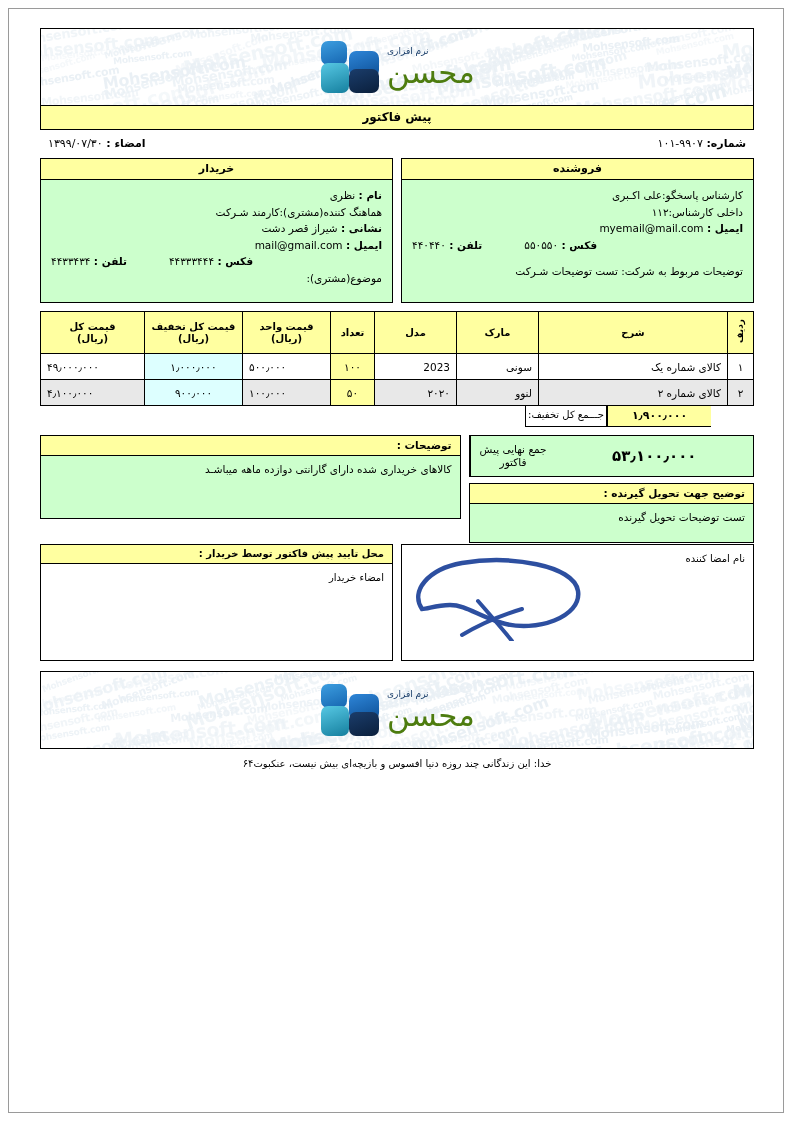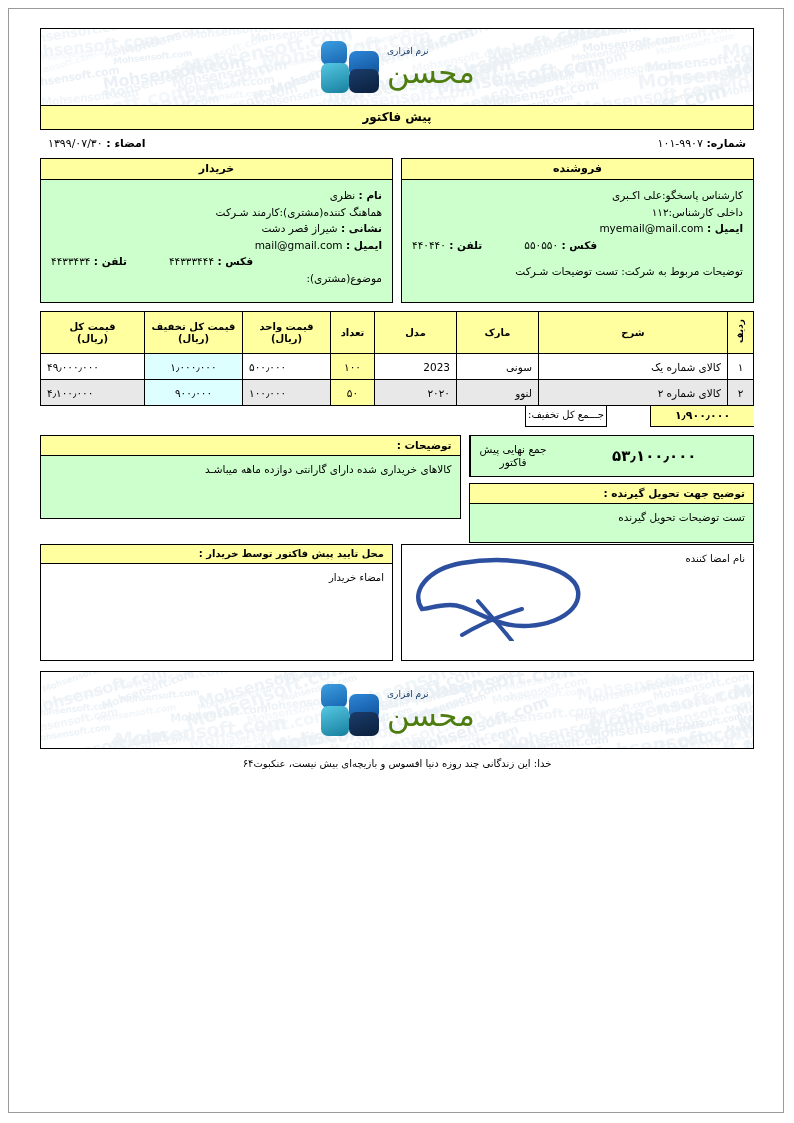--- a/index.html
+++ b/index.html
@@ -214,21 +214,21 @@
   td.t-disc  { text-align: center; background: #ddffff; }
   td.t-total { text-align: left; }
   tr.row-alt td { background: #e8e8e8; }
   tr.row-alt td.t-qty  { background: #ffffa0; }
   tr.row-alt td.t-disc { background: #ddffff; }
 
   
   .disc-strip {
     display: flex;
     flex-direction: row-reverse;
-    justify-content: space-between;
+    justify-content: center;
     margin-top: -1px;
   }
   .disc-strip .sp { width: 442px; }
   .disc-label {
     width: 82px;
     border: 1px solid #000;
     box-sizing: border-box;
     font-size: 10px;
     text-align: center;
     padding: 3px 2px 4px;

